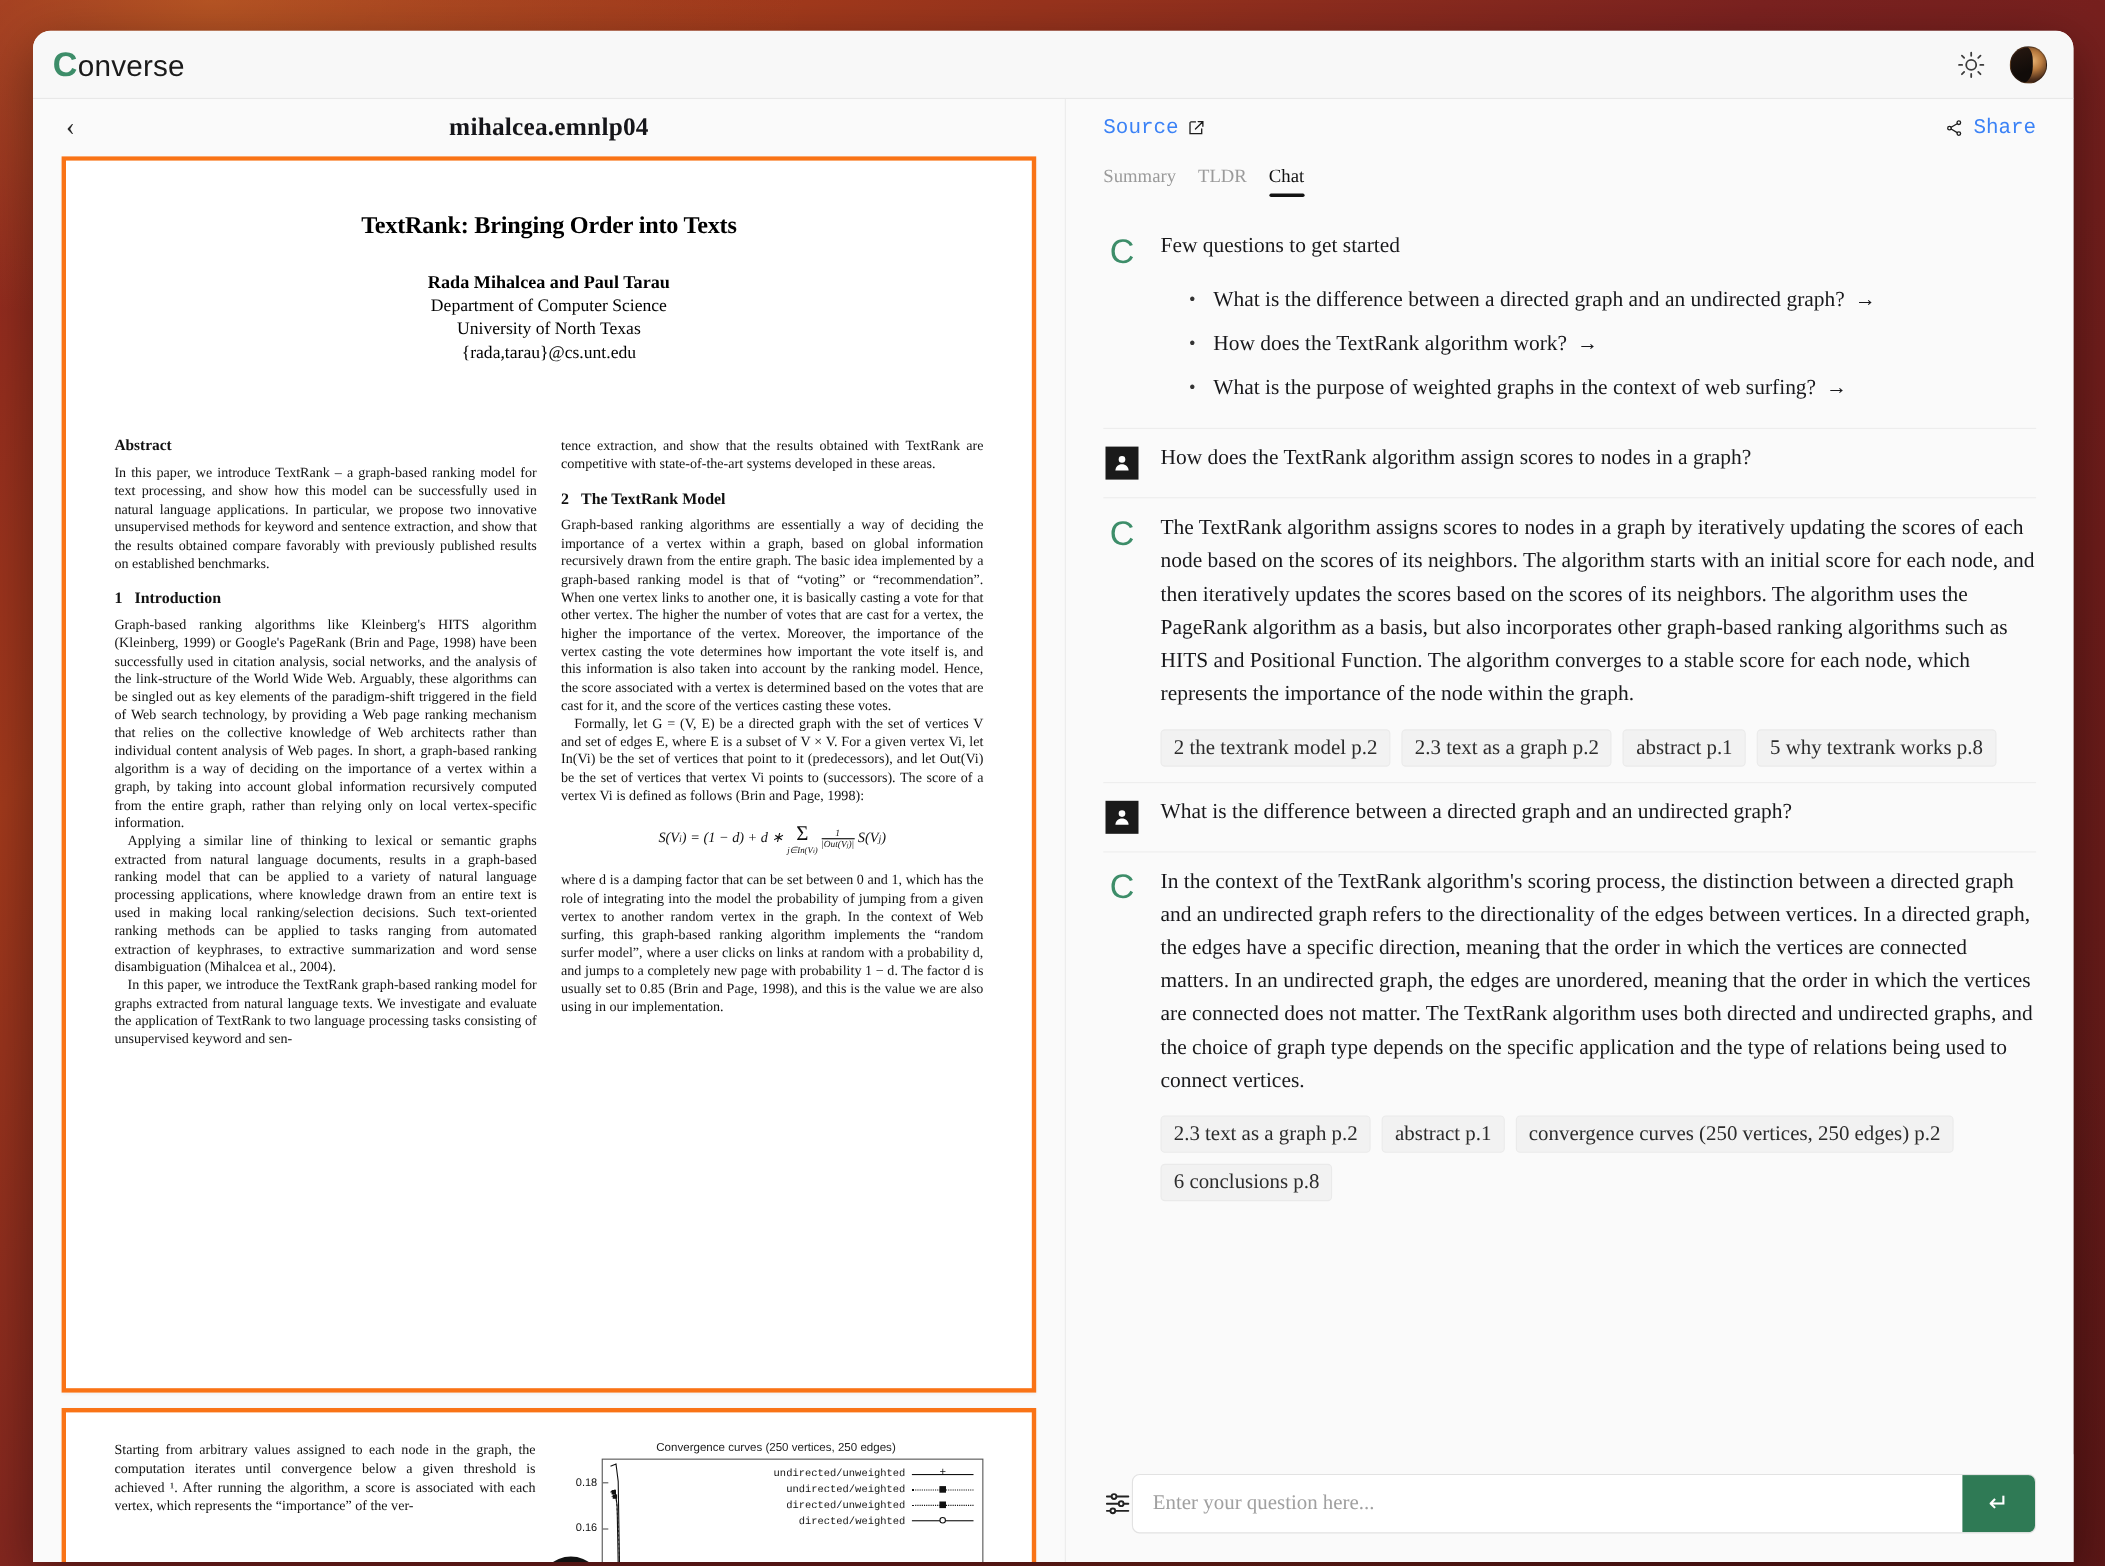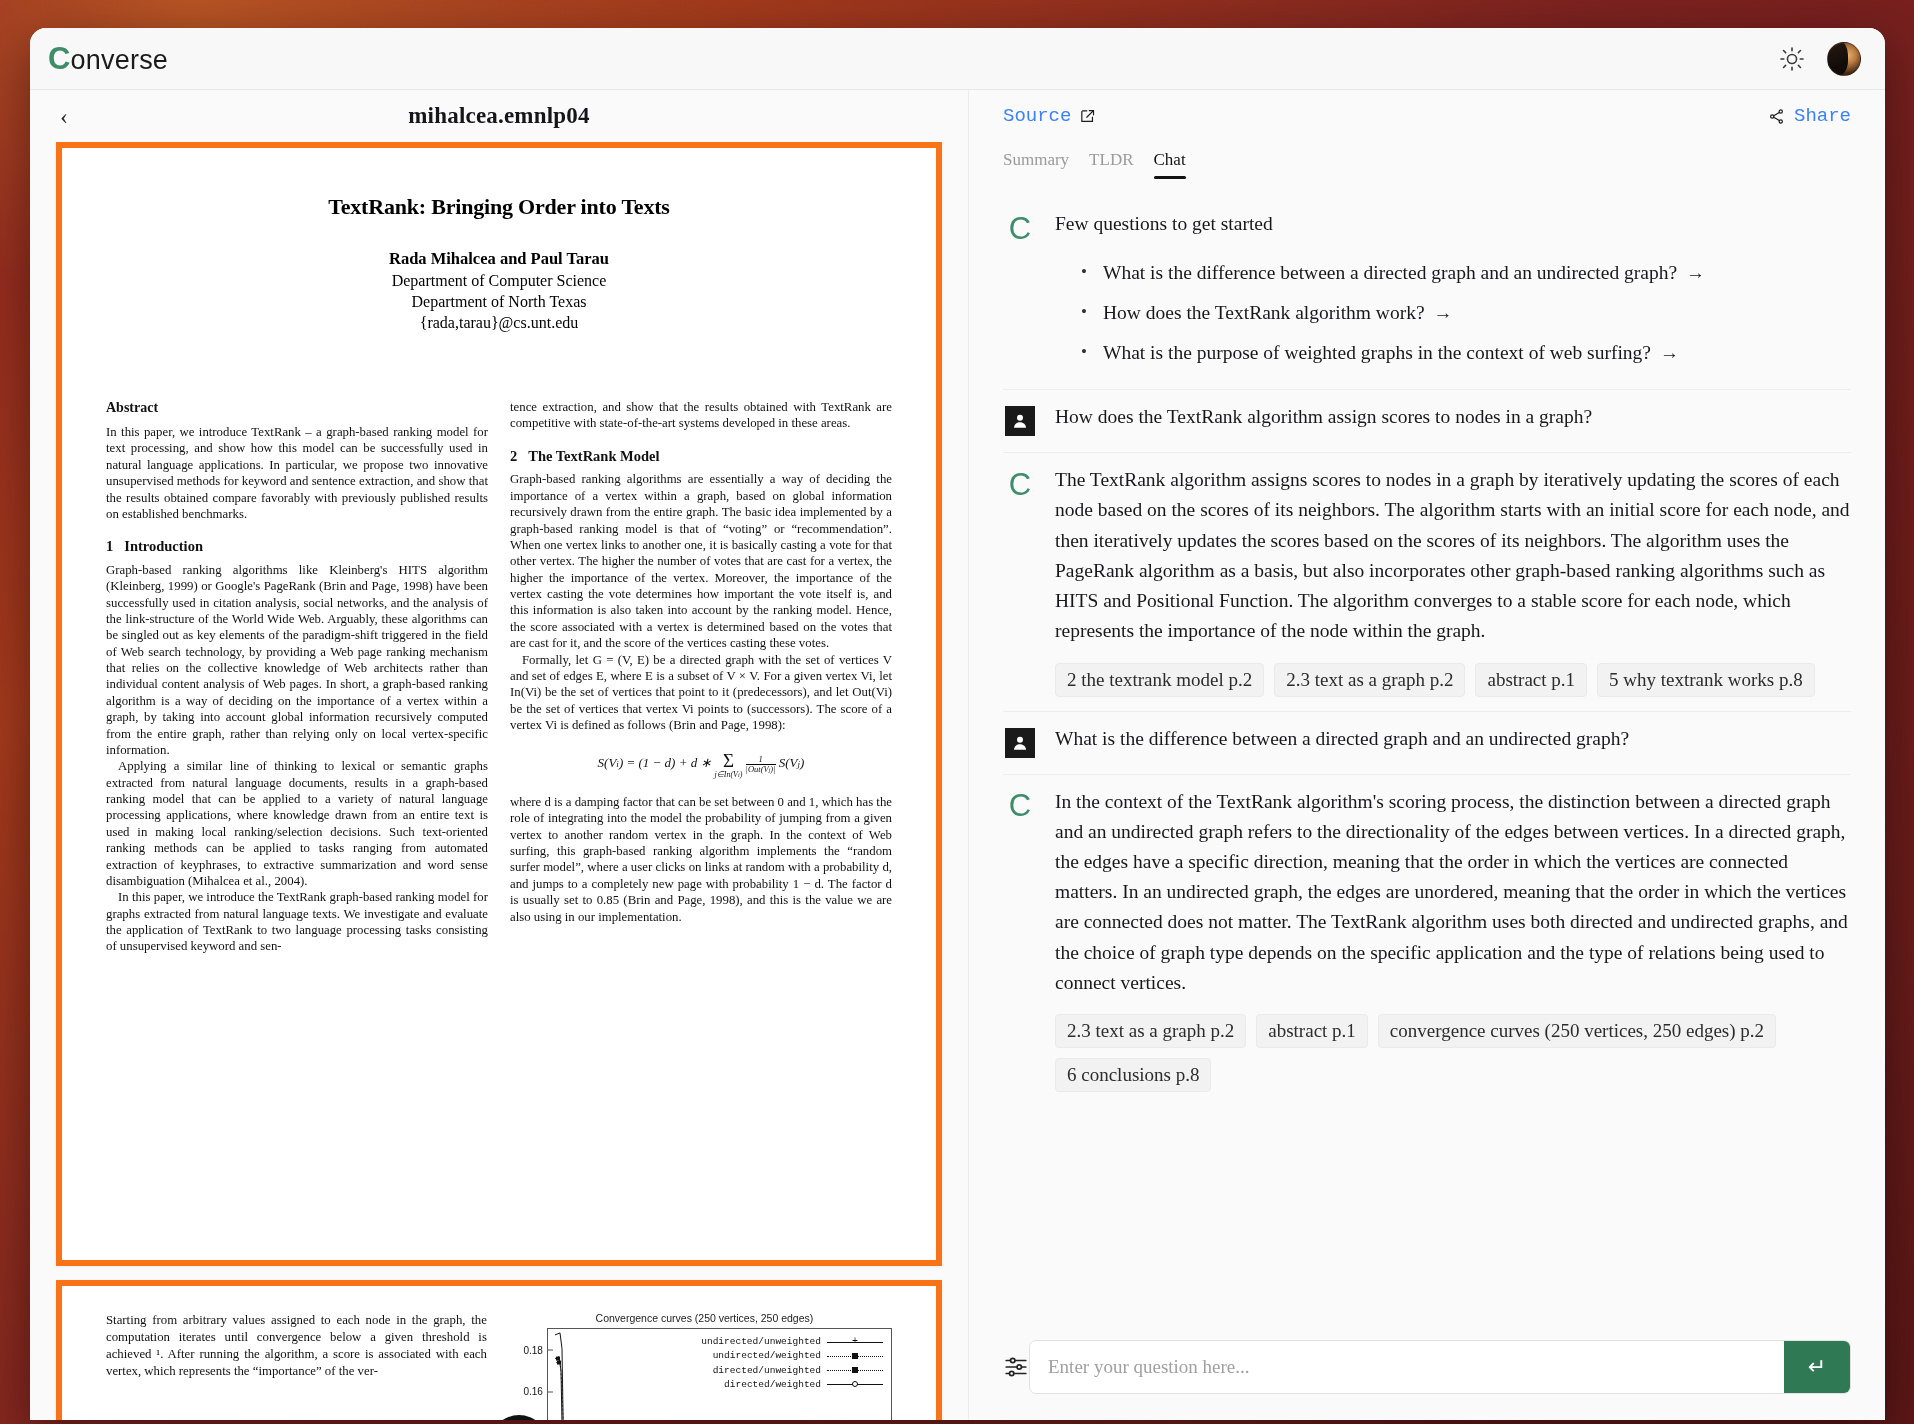--- a/index.html
+++ b/index.html
@@ -81,21 +81,21 @@
     position: absolute; left: 0; right: 0; text-align: center;
     font-family: "Liberation Serif", serif;
     font-size: 23px; font-weight: 700; color: #16161a;
     letter-spacing: .2px; pointer-events: none;
   }
 
   .doc-scroll { flex: 1; overflow: hidden; position: relative; padding: 0 24px; }
 
   .page {
     background: #fff;
-    border: 6px solid #f97316;
+    border: 4px solid #f97316;
     box-shadow: 0 1px 3px rgba(0,0,0,.05);
     width: 886px;
     margin: 0 auto 14px auto;
     padding: 30px 44px 26px 44px;
   }
   .page-1 { height: 1124px; }
 
   .ptitle {
     font-family: "Liberation Serif", serif;
     text-align: center; font-weight: 700; font-size: 22px;
@@ -265,21 +265,21 @@
         <div class="doc-title">mihalcea.emnlp04</div>
       </div>
 
       <div class="doc-scroll">
 
         <div class="page page-1">
           <div class="ptitle">TextRank: Bringing Order into Texts</div>
           <div class="pauthors">
             <div class="names">Rada Mihalcea and Paul Tarau</div>
             <div>Department of Computer Science</div>
-            <div>Department of North Texas</div>
+            <div>University of North Texas</div>
             <div>{rada,tarau}@cs.unt.edu</div>
           </div>
 
           <div class="cols">
             <div class="col">
               <h3>Abstract</h3>
               <p class="noind">In this paper, we introduce TextRank – a graph-based ranking model for text processing, and show how this model can be successfully used in natural language applications. In particular, we propose two innovative unsupervised methods for keyword and sentence extraction, and show that the results obtained compare favorably with previously published results on established benchmarks.</p>
               <h4><span class="num">1</span><span>Introduction</span></h4>
               <p class="noind">Graph-based ranking algorithms like Kleinberg's HITS algorithm (Kleinberg, 1999) or Google's PageRank (Brin and Page, 1998) have been successfully used in citation analysis, social networks, and the analysis of the link-structure of the World Wide Web. Arguably, these algorithms can be singled out as key elements of the paradigm-shift triggered in the field of Web search technology, by providing a Web page ranking mechanism that relies on the collective knowledge of Web architects rather than individual content analysis of Web pages. In short, a graph-based ranking algorithm is a way of deciding on the importance of a vertex within a graph, by taking into account global information recursively computed from the entire graph, rather than relying only on local vertex-specific information.</p>
               <p>Applying a similar line of thinking to lexical or semantic graphs extracted from natural language documents, results in a graph-based ranking model that can be applied to a variety of natural language processing applications, where knowledge drawn from an entire text is used in making local ranking/selection decisions. Such text-oriented ranking methods can be applied to tasks ranging from automated extraction of keyphrases, to extractive summarization and word sense disambiguation (Mihalcea et al., 2004).</p>

